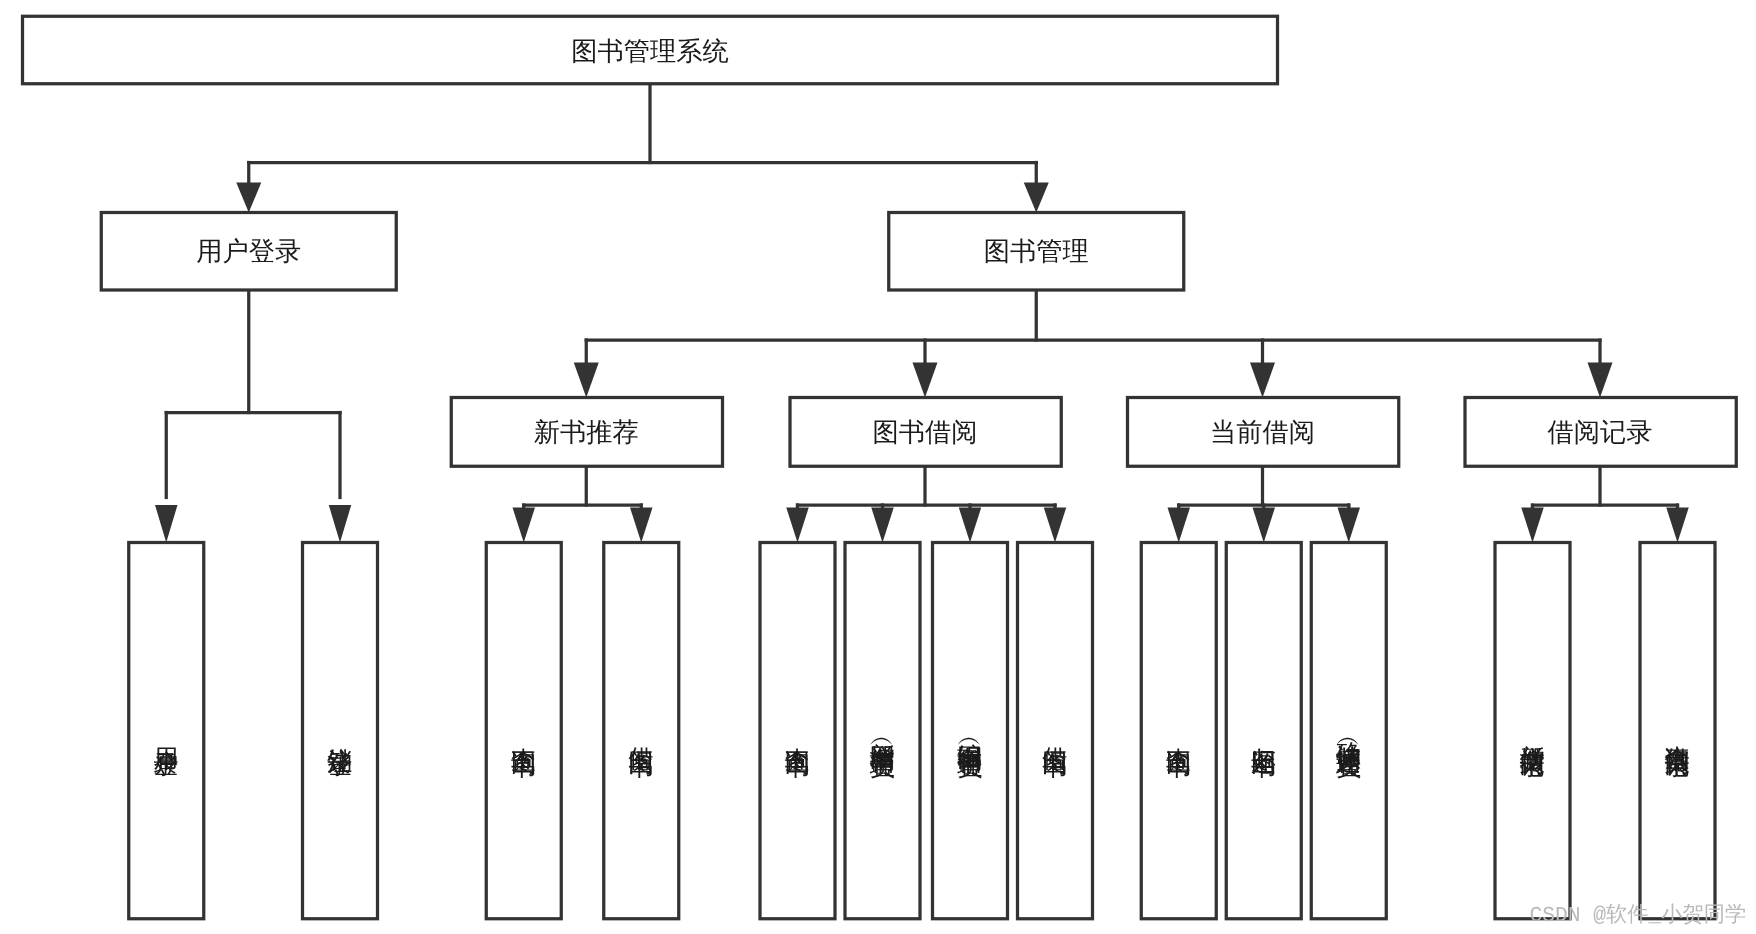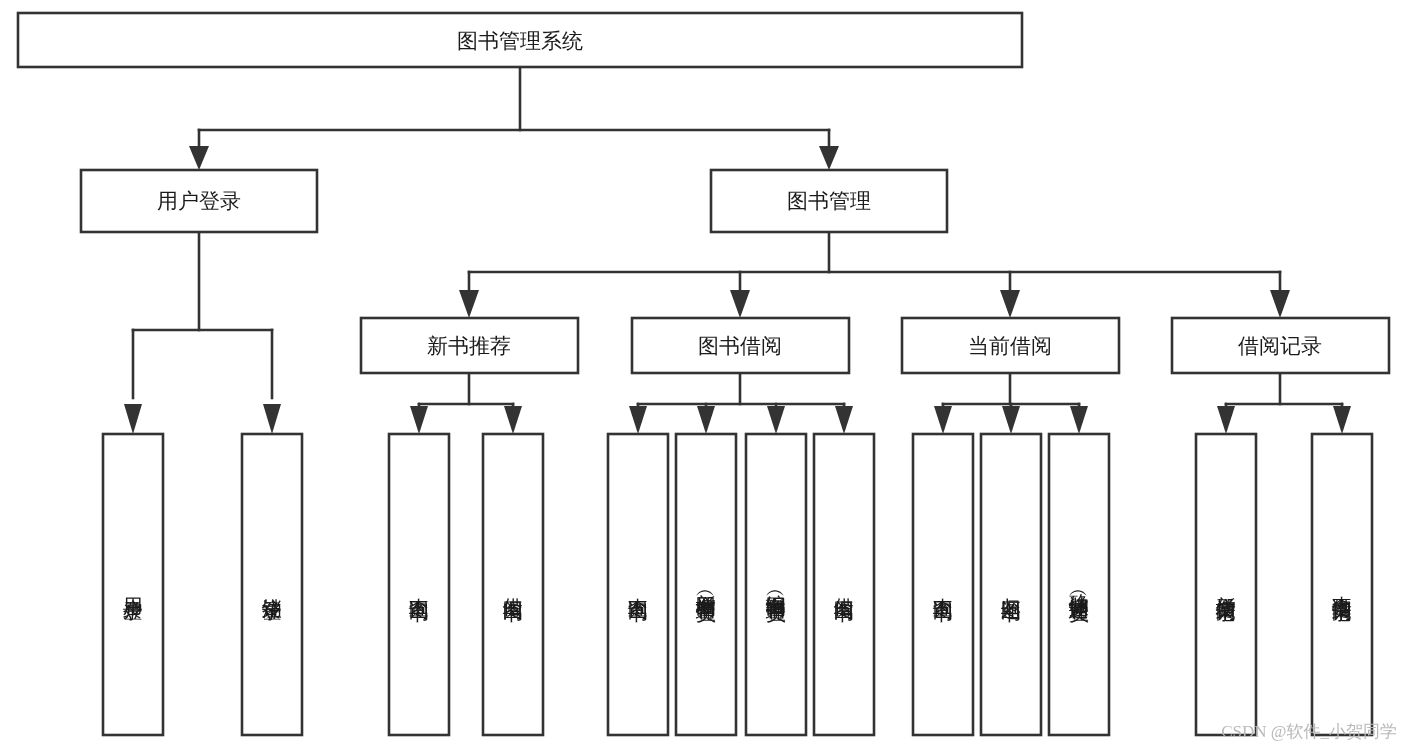--- a/index.html
+++ b/index.html
@@ -64,21 +64,21 @@
     align-items: center;
     justify-content: center;
     white-space: nowrap;
     pointer-events: none;
     user-select: none;
   }
   .watermark {
     position: absolute;
     right: 8px;
     bottom: 4px;
-    font-family: Liberation Serif, serif;
+    font-family: Liberation Mono, monospace;
     font-size: 17px;
     color: #b9b9b9;
     white-space: nowrap;
     user-select: none;
   }
 </style>
 </head>
 <body>
 
 <div id="diagram-root">

